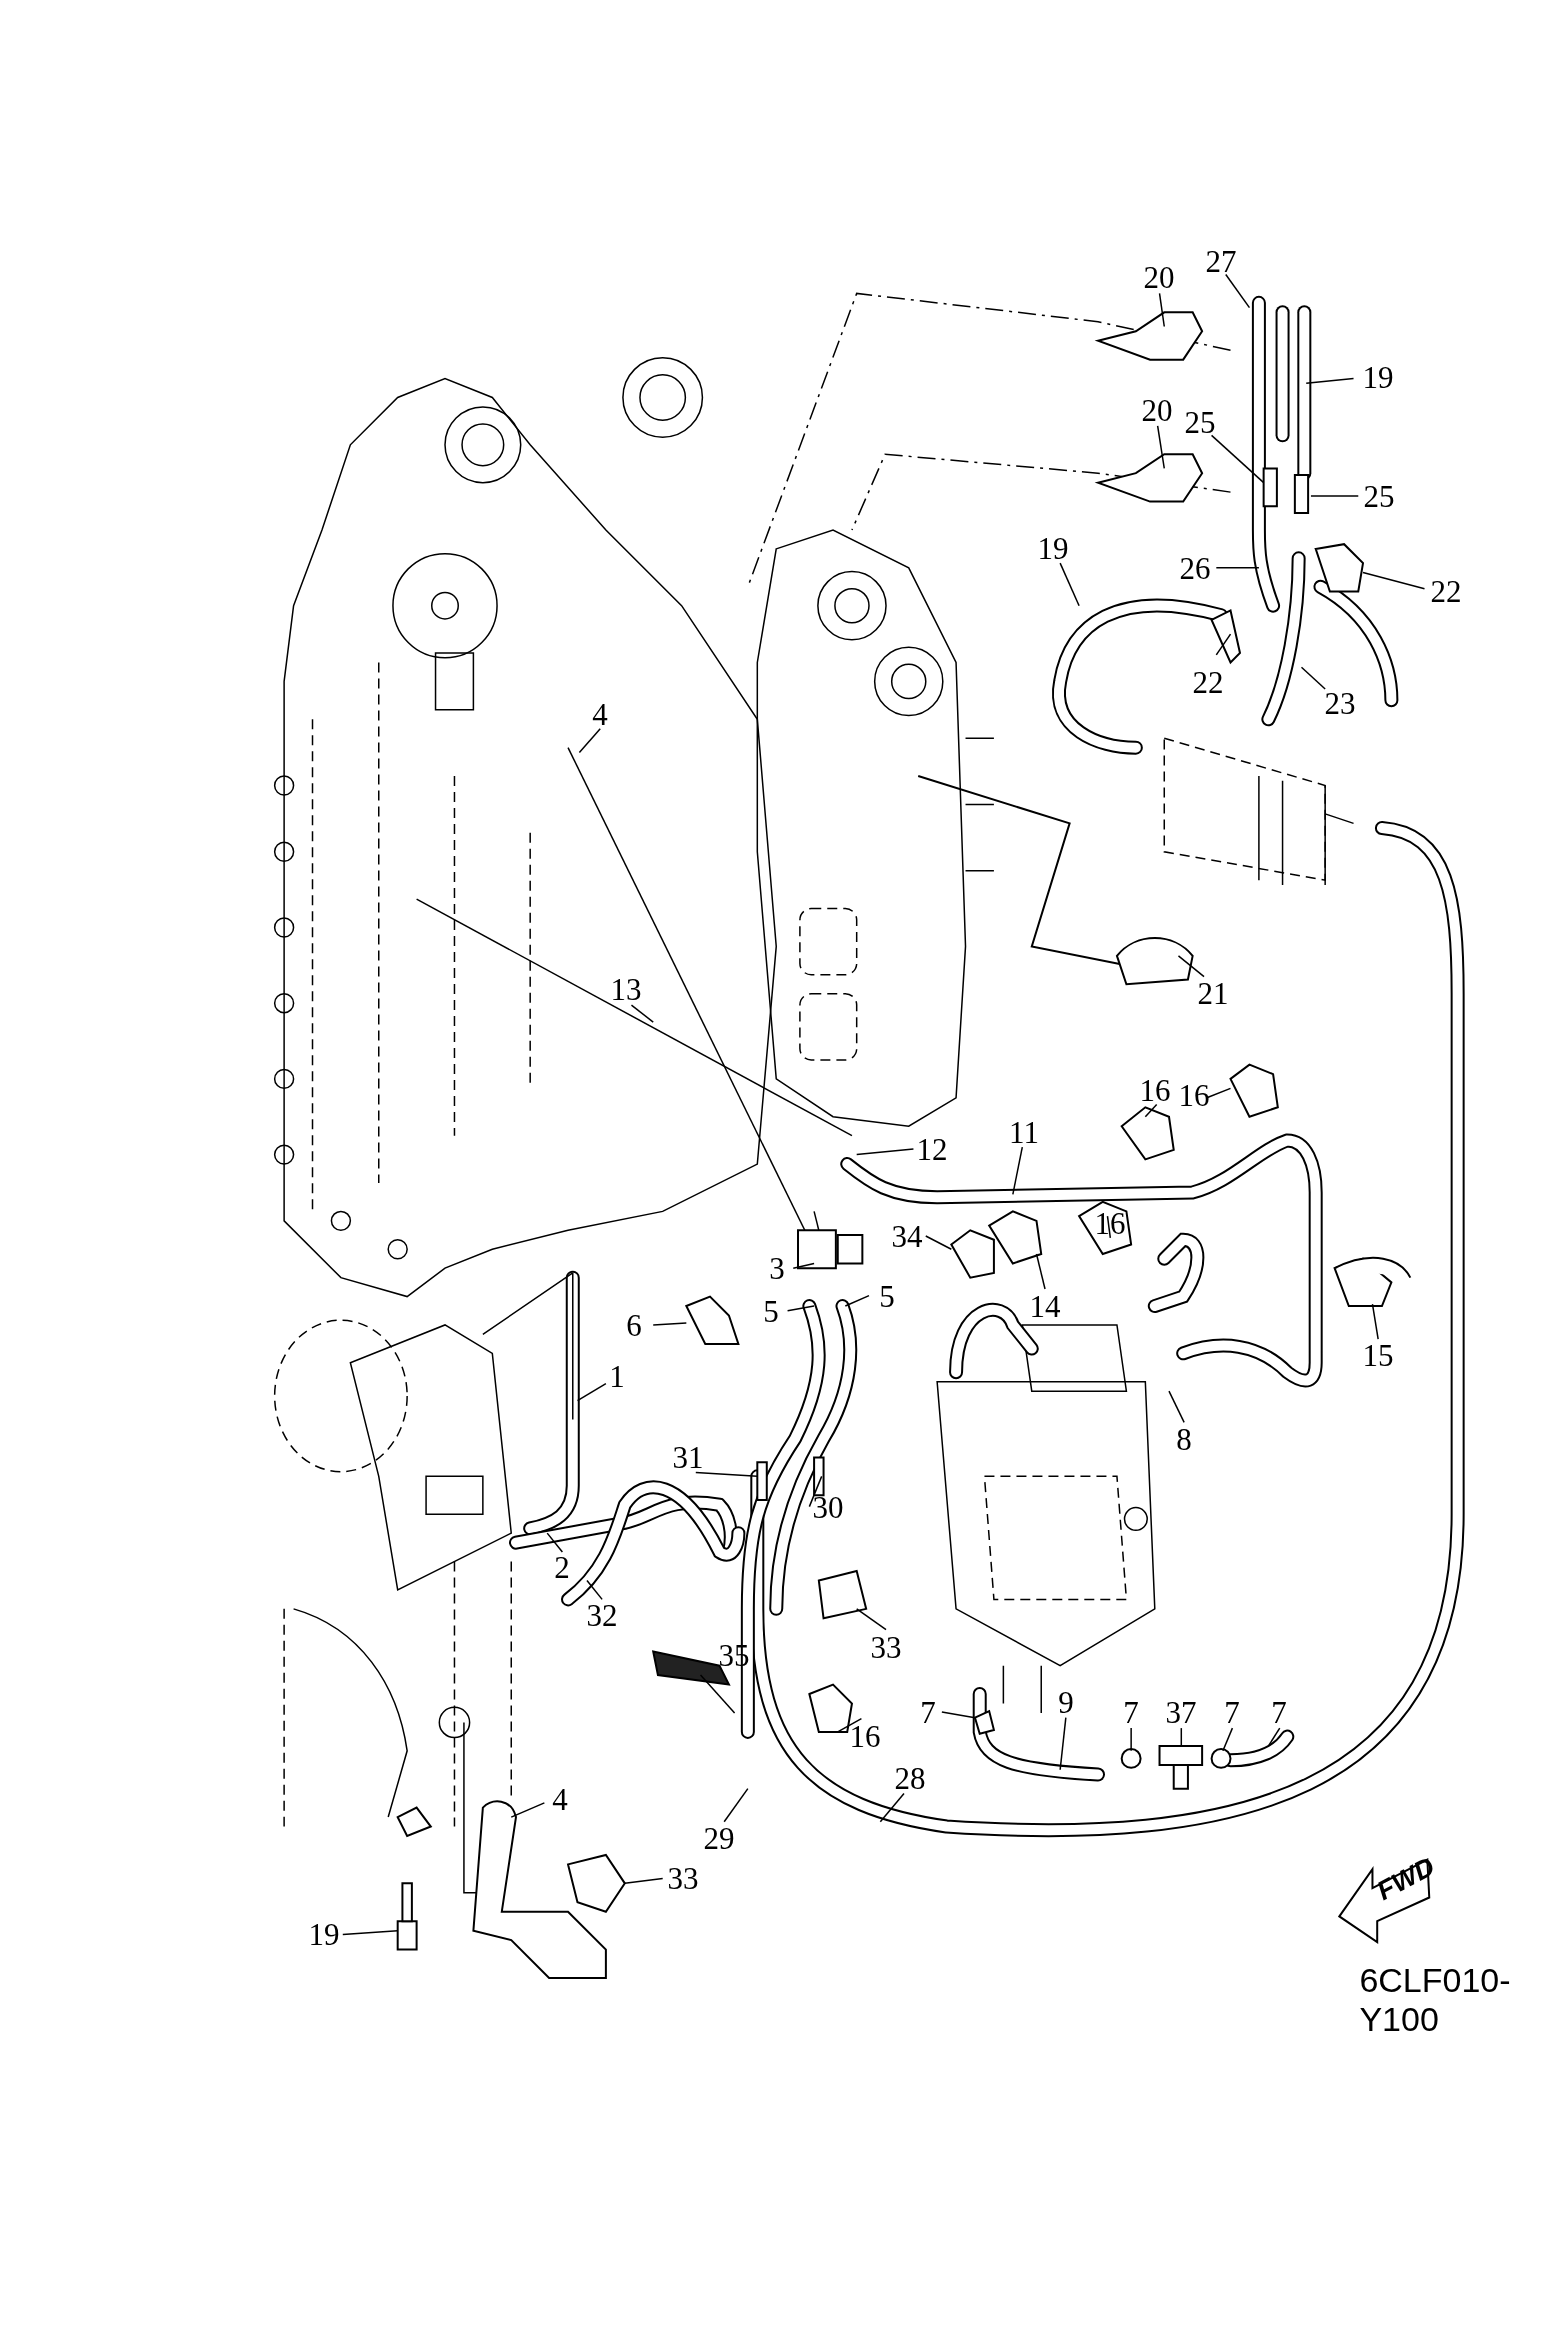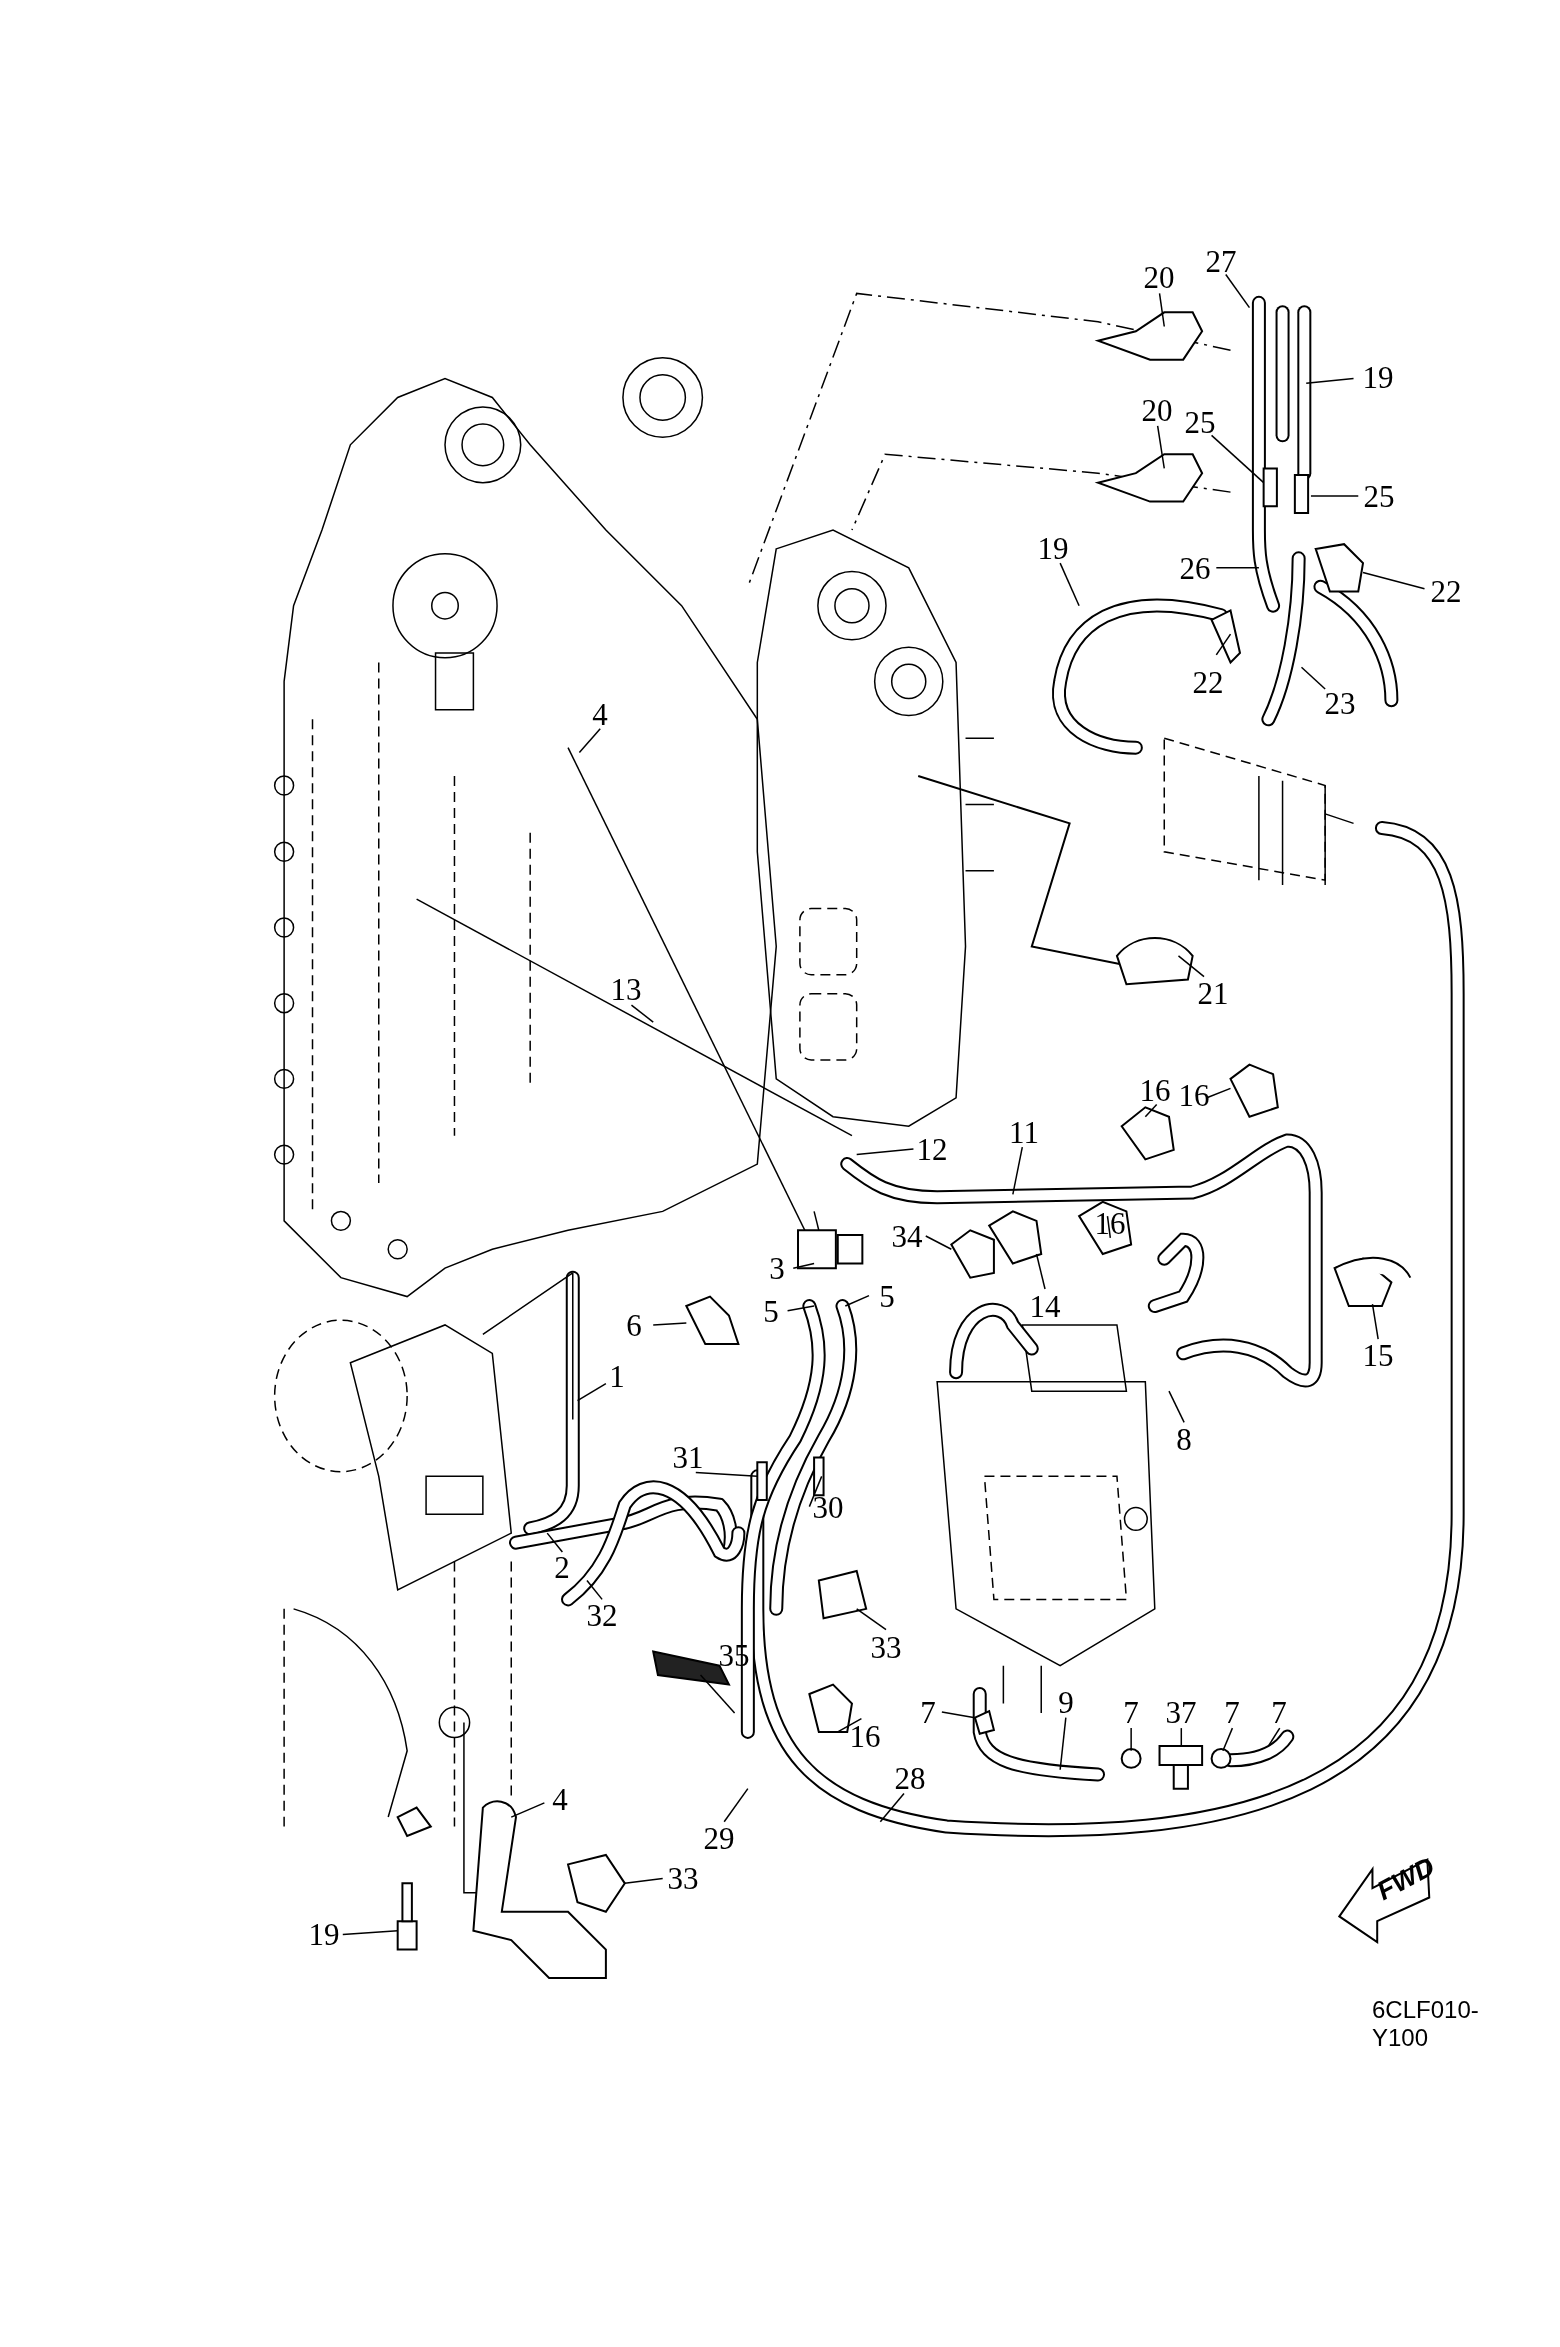--- a/index.html
+++ b/index.html
@@ -3,21 +3,21 @@
 <meta charset="utf-8">
 <style>
   html, body { margin: 0; padding: 0; background: #ffffff; }
   body { width: 1561px; height: 2348px; position: relative; overflow: hidden;
          font-family: "Liberation Sans", sans-serif; color: #000; }
   #drawing { position: absolute; left: 0; top: 0; width: 1561px; height: 2348px; }
   .callout { position: absolute; font-family: Liberation Serif, serif;
              font-size: 31px; line-height: 1; color: #000; transform: translate(-50%, -50%);
              white-space: nowrap; cursor: pointer; }
   .code-label { position: absolute; left: 1435px; top: 2000px; transform: translate(-50%, -50%);
-                font-size: 24px; font-family: "Liberation Sans", sans-serif; color: #000; margin-top: 24px; }
+                font-size: 34px; font-family: "Liberation Sans", sans-serif; color: #000; }
   .fwd-text { position: absolute; left: 1406px; top: 1879px; transform: translate(-50%,-50%) rotate(-28deg);
               font-size: 26.5px; font-weight: bold; font-style: italic; font-family: "Liberation Sans", sans-serif; }
   svg * { vector-effect: non-scaling-stroke; }
   .ln { fill: none; stroke: #000; stroke-width: 2; }
   .thin { fill: none; stroke: #000; stroke-width: 1.5; }
   .dash { fill: none; stroke: #000; stroke-width: 1.5; stroke-dasharray: 10 6; }
   .dashdot { fill: none; stroke: #000; stroke-width: 1.5; stroke-dasharray: 18 6 3 6; }
   .hose { fill: none; stroke: #000; stroke-width: 14; stroke-linecap: round; }
   .hose-in { fill: none; stroke: #fff; stroke-width: 10; stroke-linecap: round; }
   .part { fill: #fff; stroke: #000; stroke-width: 2; }

